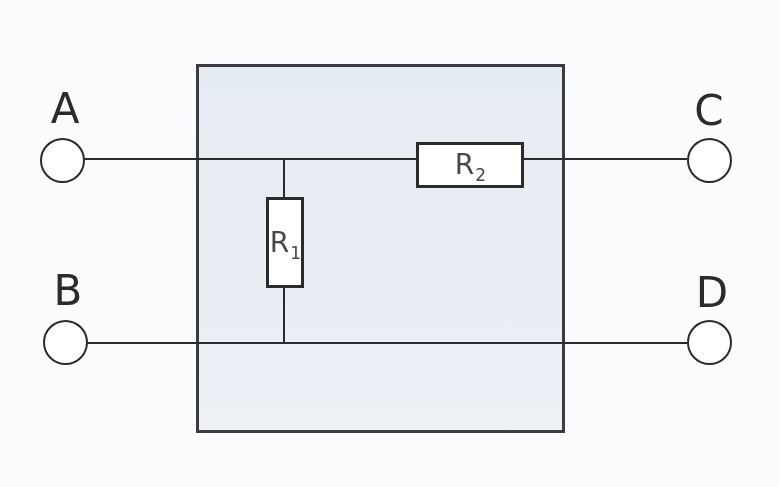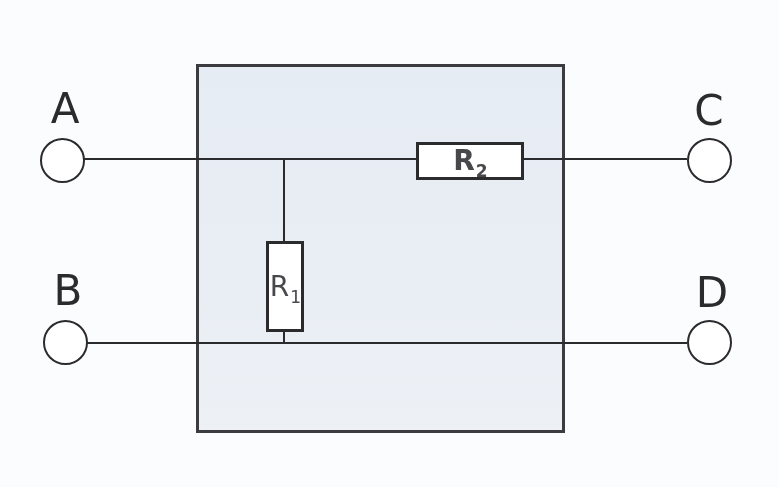--- a/index.html
+++ b/index.html
@@ -61,28 +61,26 @@
     display: flex;
     align-items: center;
     justify-content: center;
     color: #48484c;
   }
   .resistor-r1 {
     left: 266px;
     top: 197px;
     width: 38px;
     height: 91px;
-    margin-top: 44px;
   }
   .resistor-r2 {
     left: 416px;
     top: 142px;
     width: 108px;
-    height: 38px;
-    font-weight: bold;
+    height: 46px;
   }
   .r-label {
     font-size: 28px;
     line-height: 1;
     white-space: nowrap;
   }
   .r-label .sub {
     font-size: 17px;
     position: relative;
     top: 7px;

